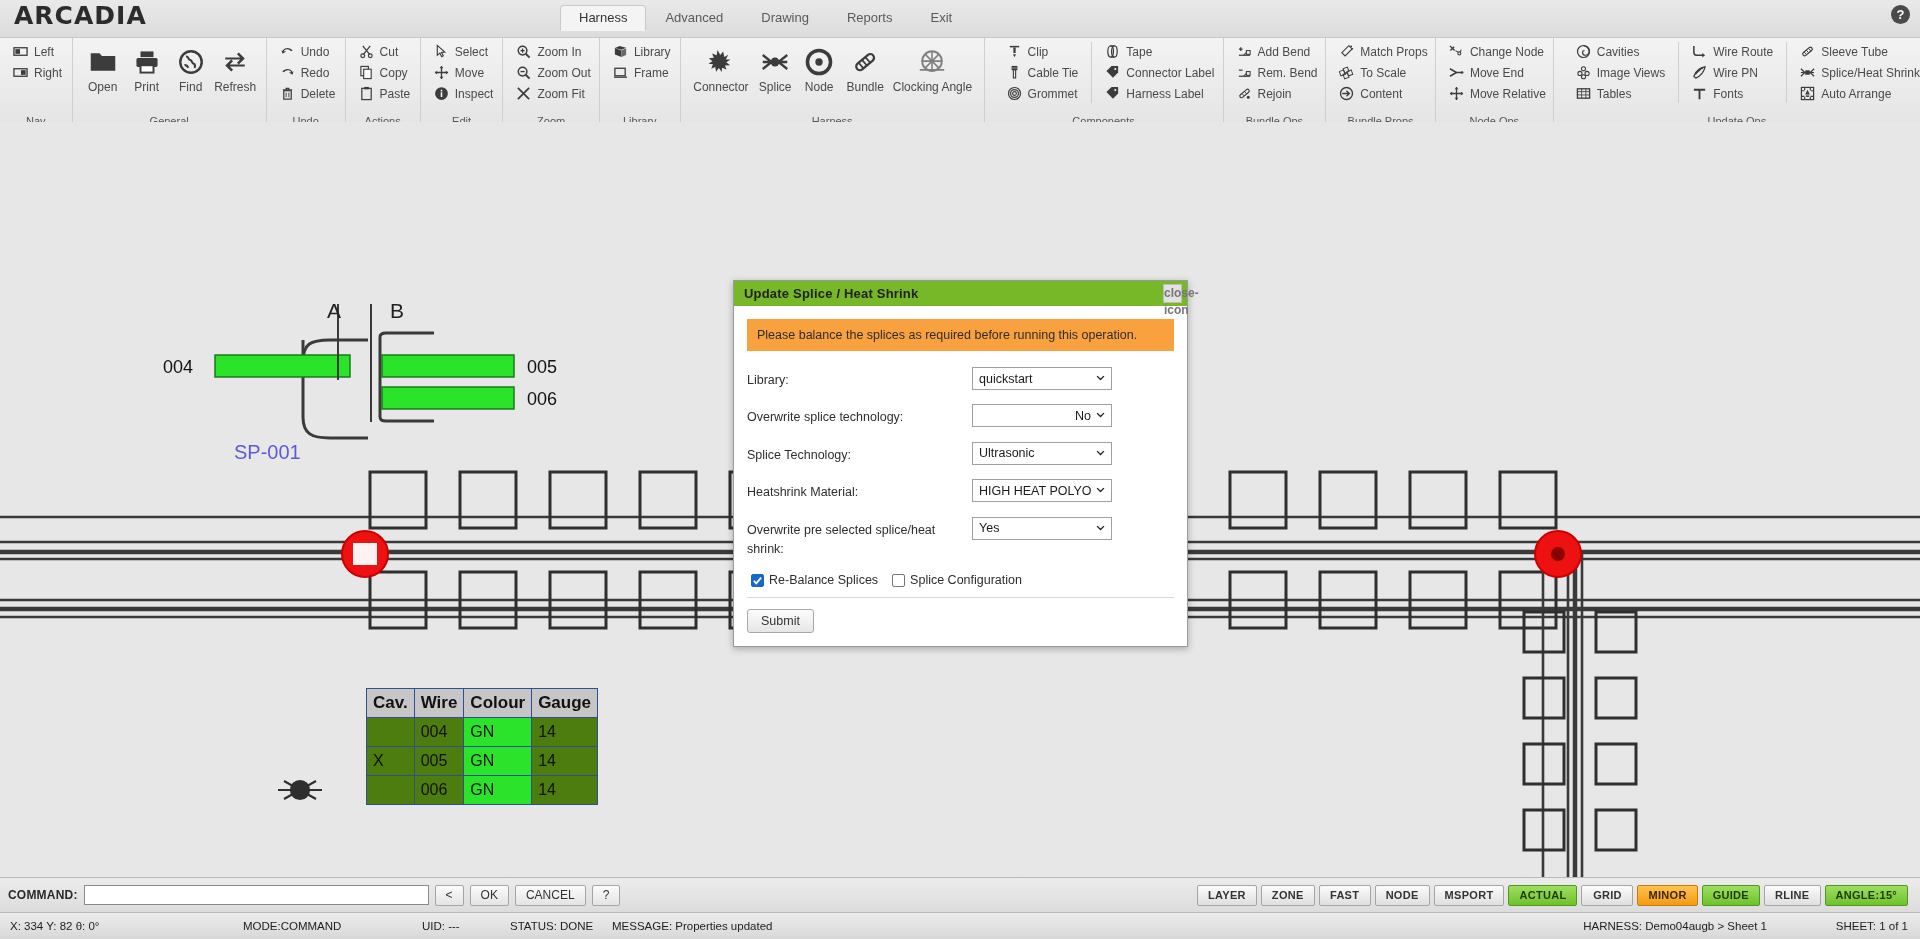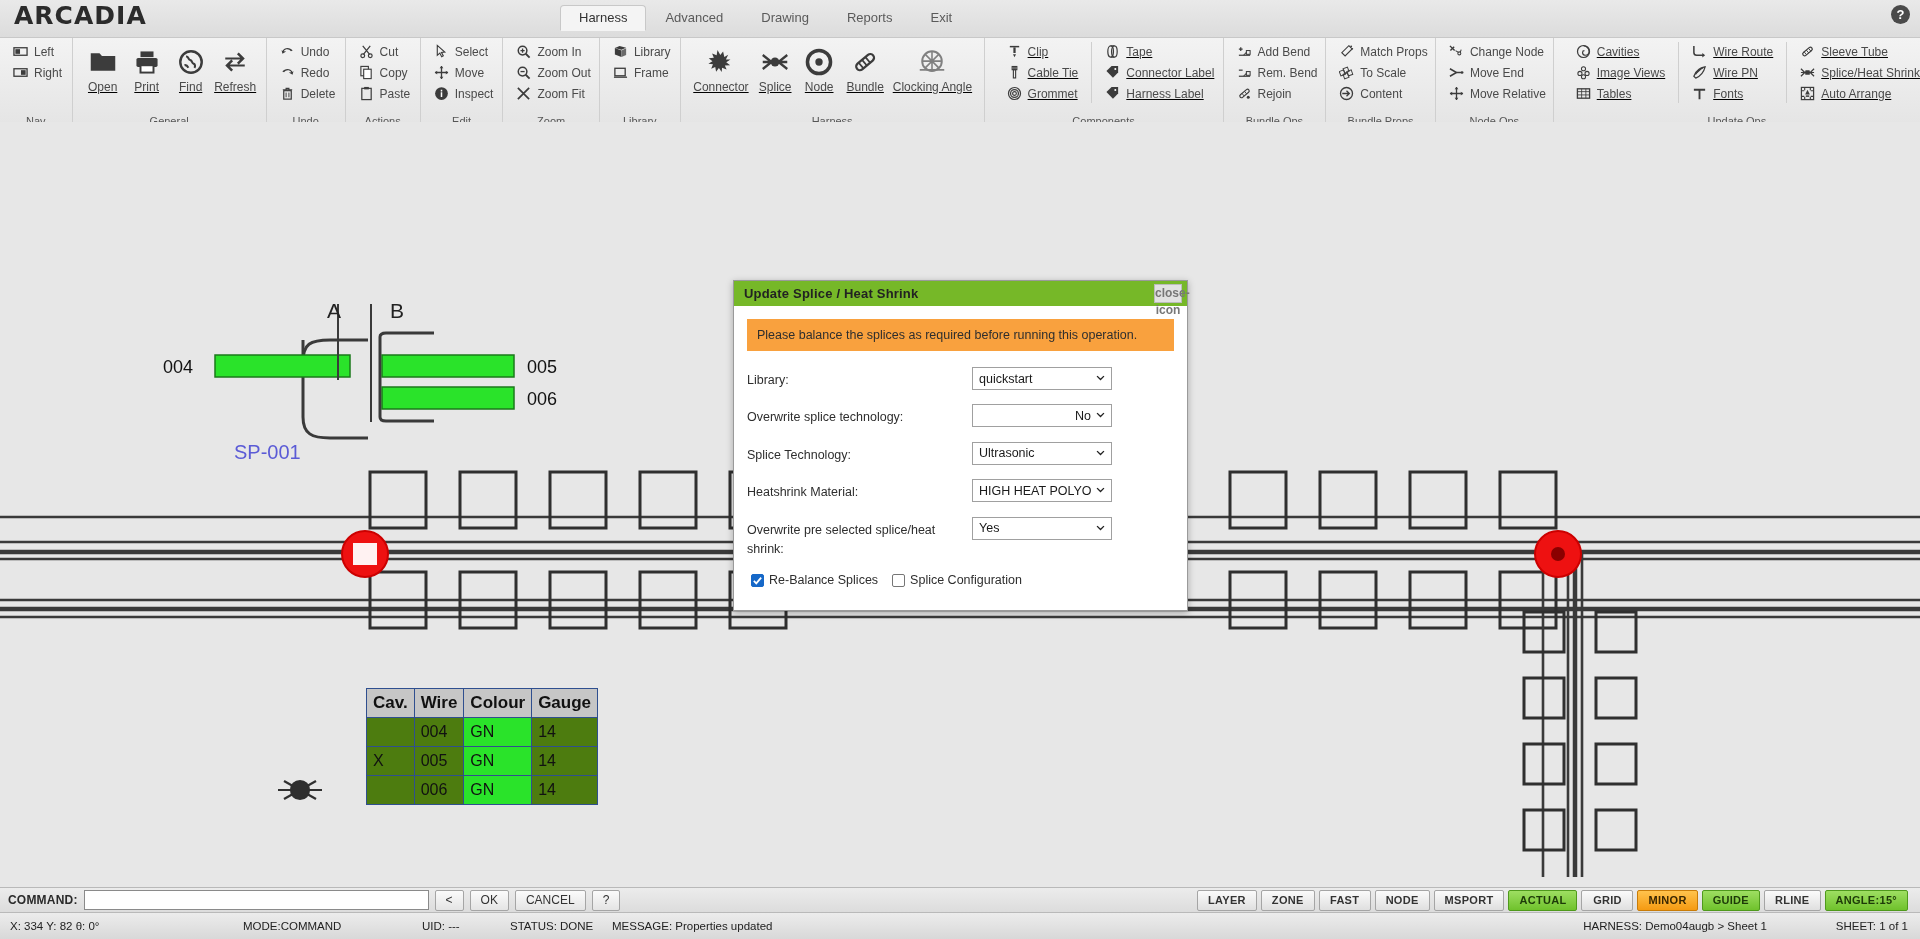--- a/index.html
+++ b/index.html
@@ -56,21 +56,21 @@
     position: relative; display: flex; flex-direction: column;
     justify-content: flex-start; padding: 4px 9px 0 9px;
     border-right: 1px solid #cfcfcf; min-width: 0;
   }
   .group:last-child { border-right: none; }
   .group-label {
     position: absolute; bottom: 1px; left: 0; right: 0; text-align: center;
     font-size: 11px; color: #555;
   }
   .grp-items { display: flex; flex-direction: column; gap: 2px; }
-  .grp-items.rowed { flex-direction: row; gap: 2px; align-items: flex-start; text-decoration: underline; }
+  .grp-items.rowed { flex-direction: row; gap: 2px; align-items: flex-start; }
   .itm {
     display: flex; align-items: center; gap: 6px;
     font-size: 12px; color: #4a4a4a; padding: 2px 4px;
     cursor: pointer; white-space: nowrap; border-radius: 2px;
   }
   .itm .ic { width: 15px; height: 15px; flex: 0 0 15px; display:flex; align-items:center; justify-content:center; }
   .itm .ic svg { display:block; }
 
   
   .bigitm {
@@ -98,21 +98,21 @@
   }
   .wiretable th, .wiretable td {
     border: 1px solid #2f4f8f; padding: 1px 6px; text-align: left; height: 29px;
   }
   .wiretable th { background: #c6c6c6; font-weight: bold; font-size: 17px; }
   .wiretable td.cav { width: 38px; text-align: left; }
   .wiretable td.green { background: #2ae32a; color: #111; }
 
   
   .cmdbar {
-    position: absolute; left: 0; right: 0; bottom: 27px; height: 25px;
+    position: absolute; left: 0; right: 0; bottom: 27px; height: 35px;
     background: linear-gradient(#ececec,#dcdcdc); border-top: 1px solid #b9b9b9;
     display: flex; align-items: center; padding: 8px 8px; gap: 6px;
   }
   .cmd-label { font-size: 12px; font-weight: bold; color: #2a2a2a; letter-spacing: .2px; }
   .cmd-input {
     width: 345px; height: 20px; border: 1px solid #8a8a8a; background: #fff;
     font-size: 12px; padding: 0 4px; font-family: "Liberation Sans", sans-serif;
   }
   .cmd-btn {
     min-width: 28px; height: 21px; padding: 0 10px;
@@ -831,21 +831,21 @@
             <td class="green">GN</td>
             <td>14</td>
           </tr>
         </tbody>
     </table>
   </div>
 
   <div id="dialog" style="position:absolute; left:733px; top:280px; width:455px; background:#fff; border:1px solid #9a9a9a; box-shadow:0 2px 7px rgba(0,0,0,.28); z-index:50;">
     <div style="background:#76b828; height:25px; display:flex; align-items:center; padding:0 4px 0 10px; position:relative;">
       <span style="color:#222; font-size:13px; font-weight:bold; letter-spacing:.2px;">Update Splice / Heat Shrink</span>
-      <span style="position:absolute; right:5px; top:3px; width:28px; height:19px; line-height:17px; text-align:center;
+      <span style="position:absolute; right:5px; top:3px; width:19px; height:19px; line-height:17px; text-align:center;
                    background:#e2e2e2; border:1px solid #bcbcbc; color:#777; font-size:12px; font-weight:bold; cursor:pointer;">close-icon</span>
     </div>
     <div style="padding:13px 13px 13px 13px;">
       <div style="background:#f9a13e; color:#2e2e2e; font-size:12.5px; padding:9px 10px; margin-bottom:16px;">Please balance the splices as required before running this operation.</div>
       <div id="dialog-fields">
           <div style="display: flex; align-items: flex-start; margin-bottom: 14px;">
             <div style="width: 225px; font-size: 12.5px; color: rgb(46, 46, 46); padding-top: 4px; line-height: 1.55;">Library:</div>
             <div style="position: relative; width: 140px; height: 23px; border: 1px solid rgb(160, 160, 160); background: rgb(255, 255, 255); display: flex; align-items: center; padding: 0px 20px 0px 6px; font-size: 12.5px; color: rgb(26, 26, 26); cursor: pointer; overflow: hidden; white-space: nowrap;">
               <span style="overflow: hidden; text-overflow: clip; white-space: nowrap;">quickstart</span>
               <span style="position: absolute; right: 5px; top: 4px; font-size: 11px; color: rgb(51, 51, 51); background: rgb(255, 255, 255); padding-left: 3px;"><svg width="11" height="11" viewBox="0 0 16 16">
@@ -897,20 +897,24 @@
                 <path d="M3.5 8.5l3 3 6-7" fill="none" stroke="#fff" stroke-width="2.2"></path>
               </svg>
             </span>
             <span>Re-Balance Splices</span>
           </label>
           <label style="display: flex; align-items: center; gap: 5px; font-size: 12.5px; color: rgb(46, 46, 46); cursor: pointer; margin-right: 6px;">
             <span style="width: 13px; height: 13px; border: 1px solid rgb(118, 118, 118); background: rgb(255, 255, 255); display: inline-block; position: relative; border-radius: 2px;"></span>
             <span>Splice Configuration</span>
           </label>
         </div>
+      <div style="border-top:1px solid #d9d9d9; padding-top:11px;">
+        <button style="font-family:'Liberation Sans',sans-serif; font-size:12.5px; padding:4px 13px;
+                       background:linear-gradient(#fcfcfc,#e6e6e6); border:1px solid #a9a9a9; border-radius:3px; cursor:pointer; color:#333;">Submit</button>
+      </div>
     </div>
   </div>
 
   <div class="cmdbar">
     <span class="cmd-label">COMMAND:</span>
     <input class="cmd-input" type="text" value="" style="">
     <button class="cmd-btn">&lt;</button>
     <button class="cmd-btn">OK</button>
     <button class="cmd-btn">CANCEL</button>
     <button class="cmd-btn">?</button>

